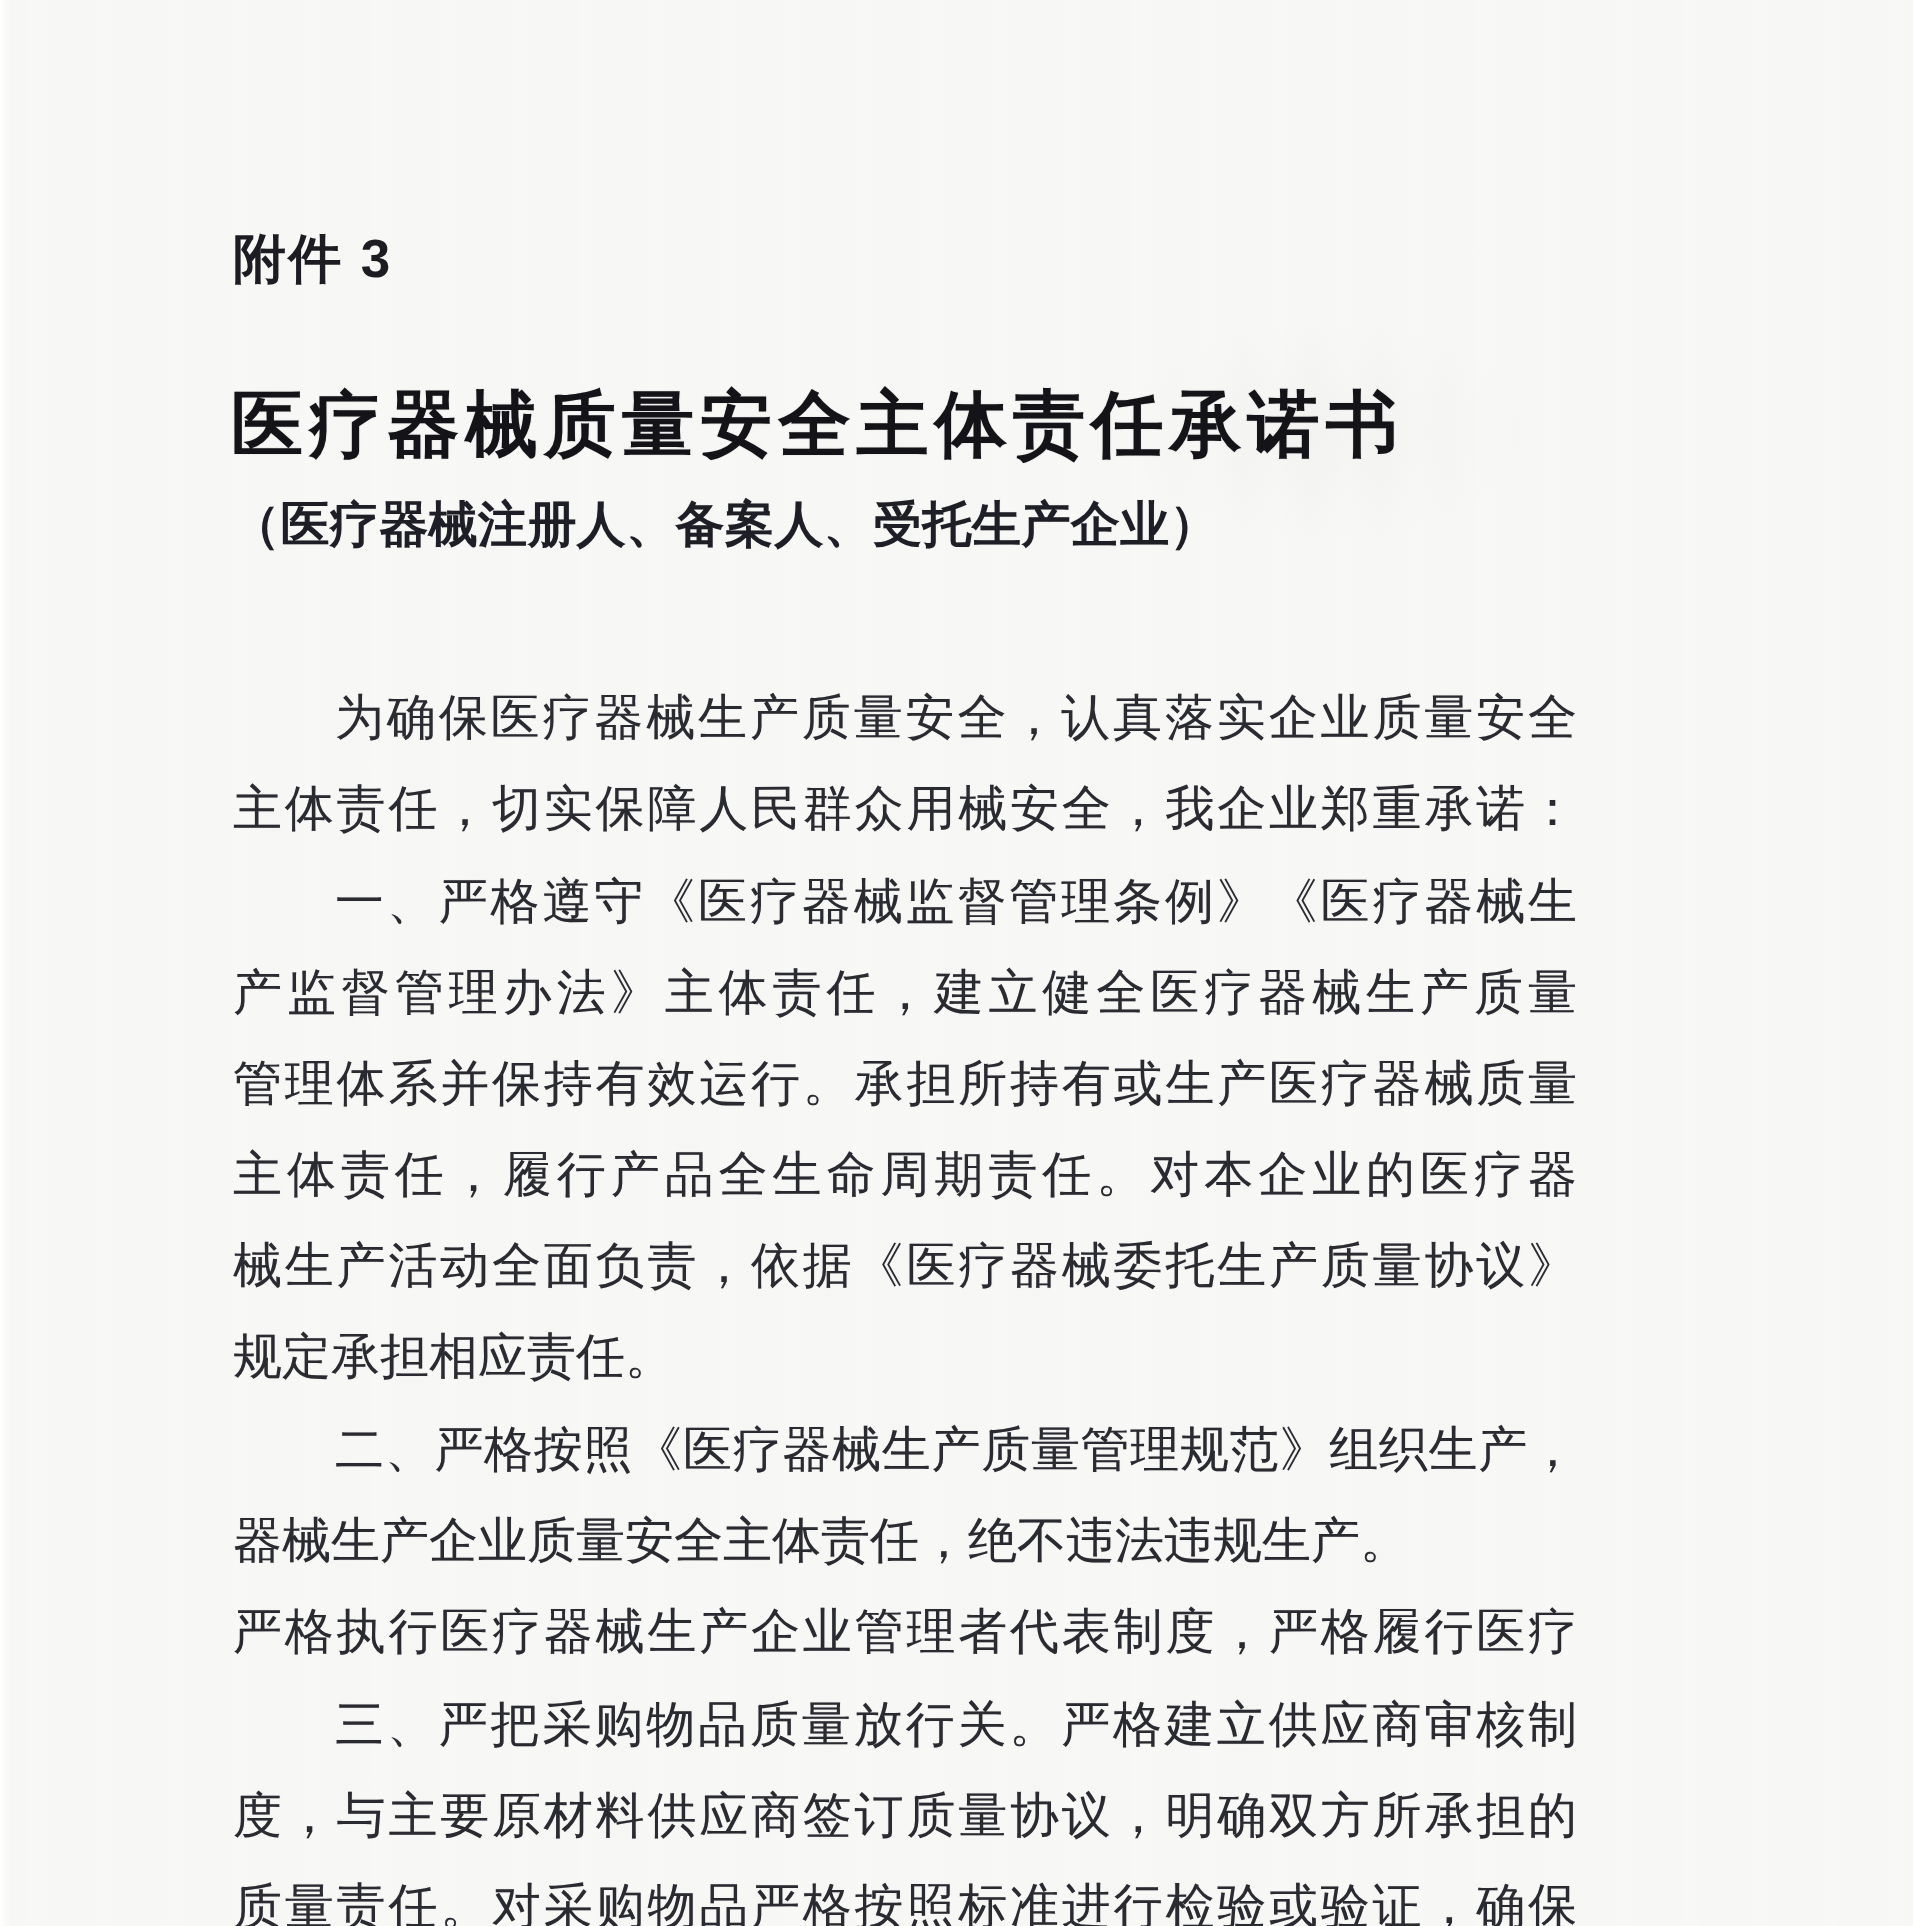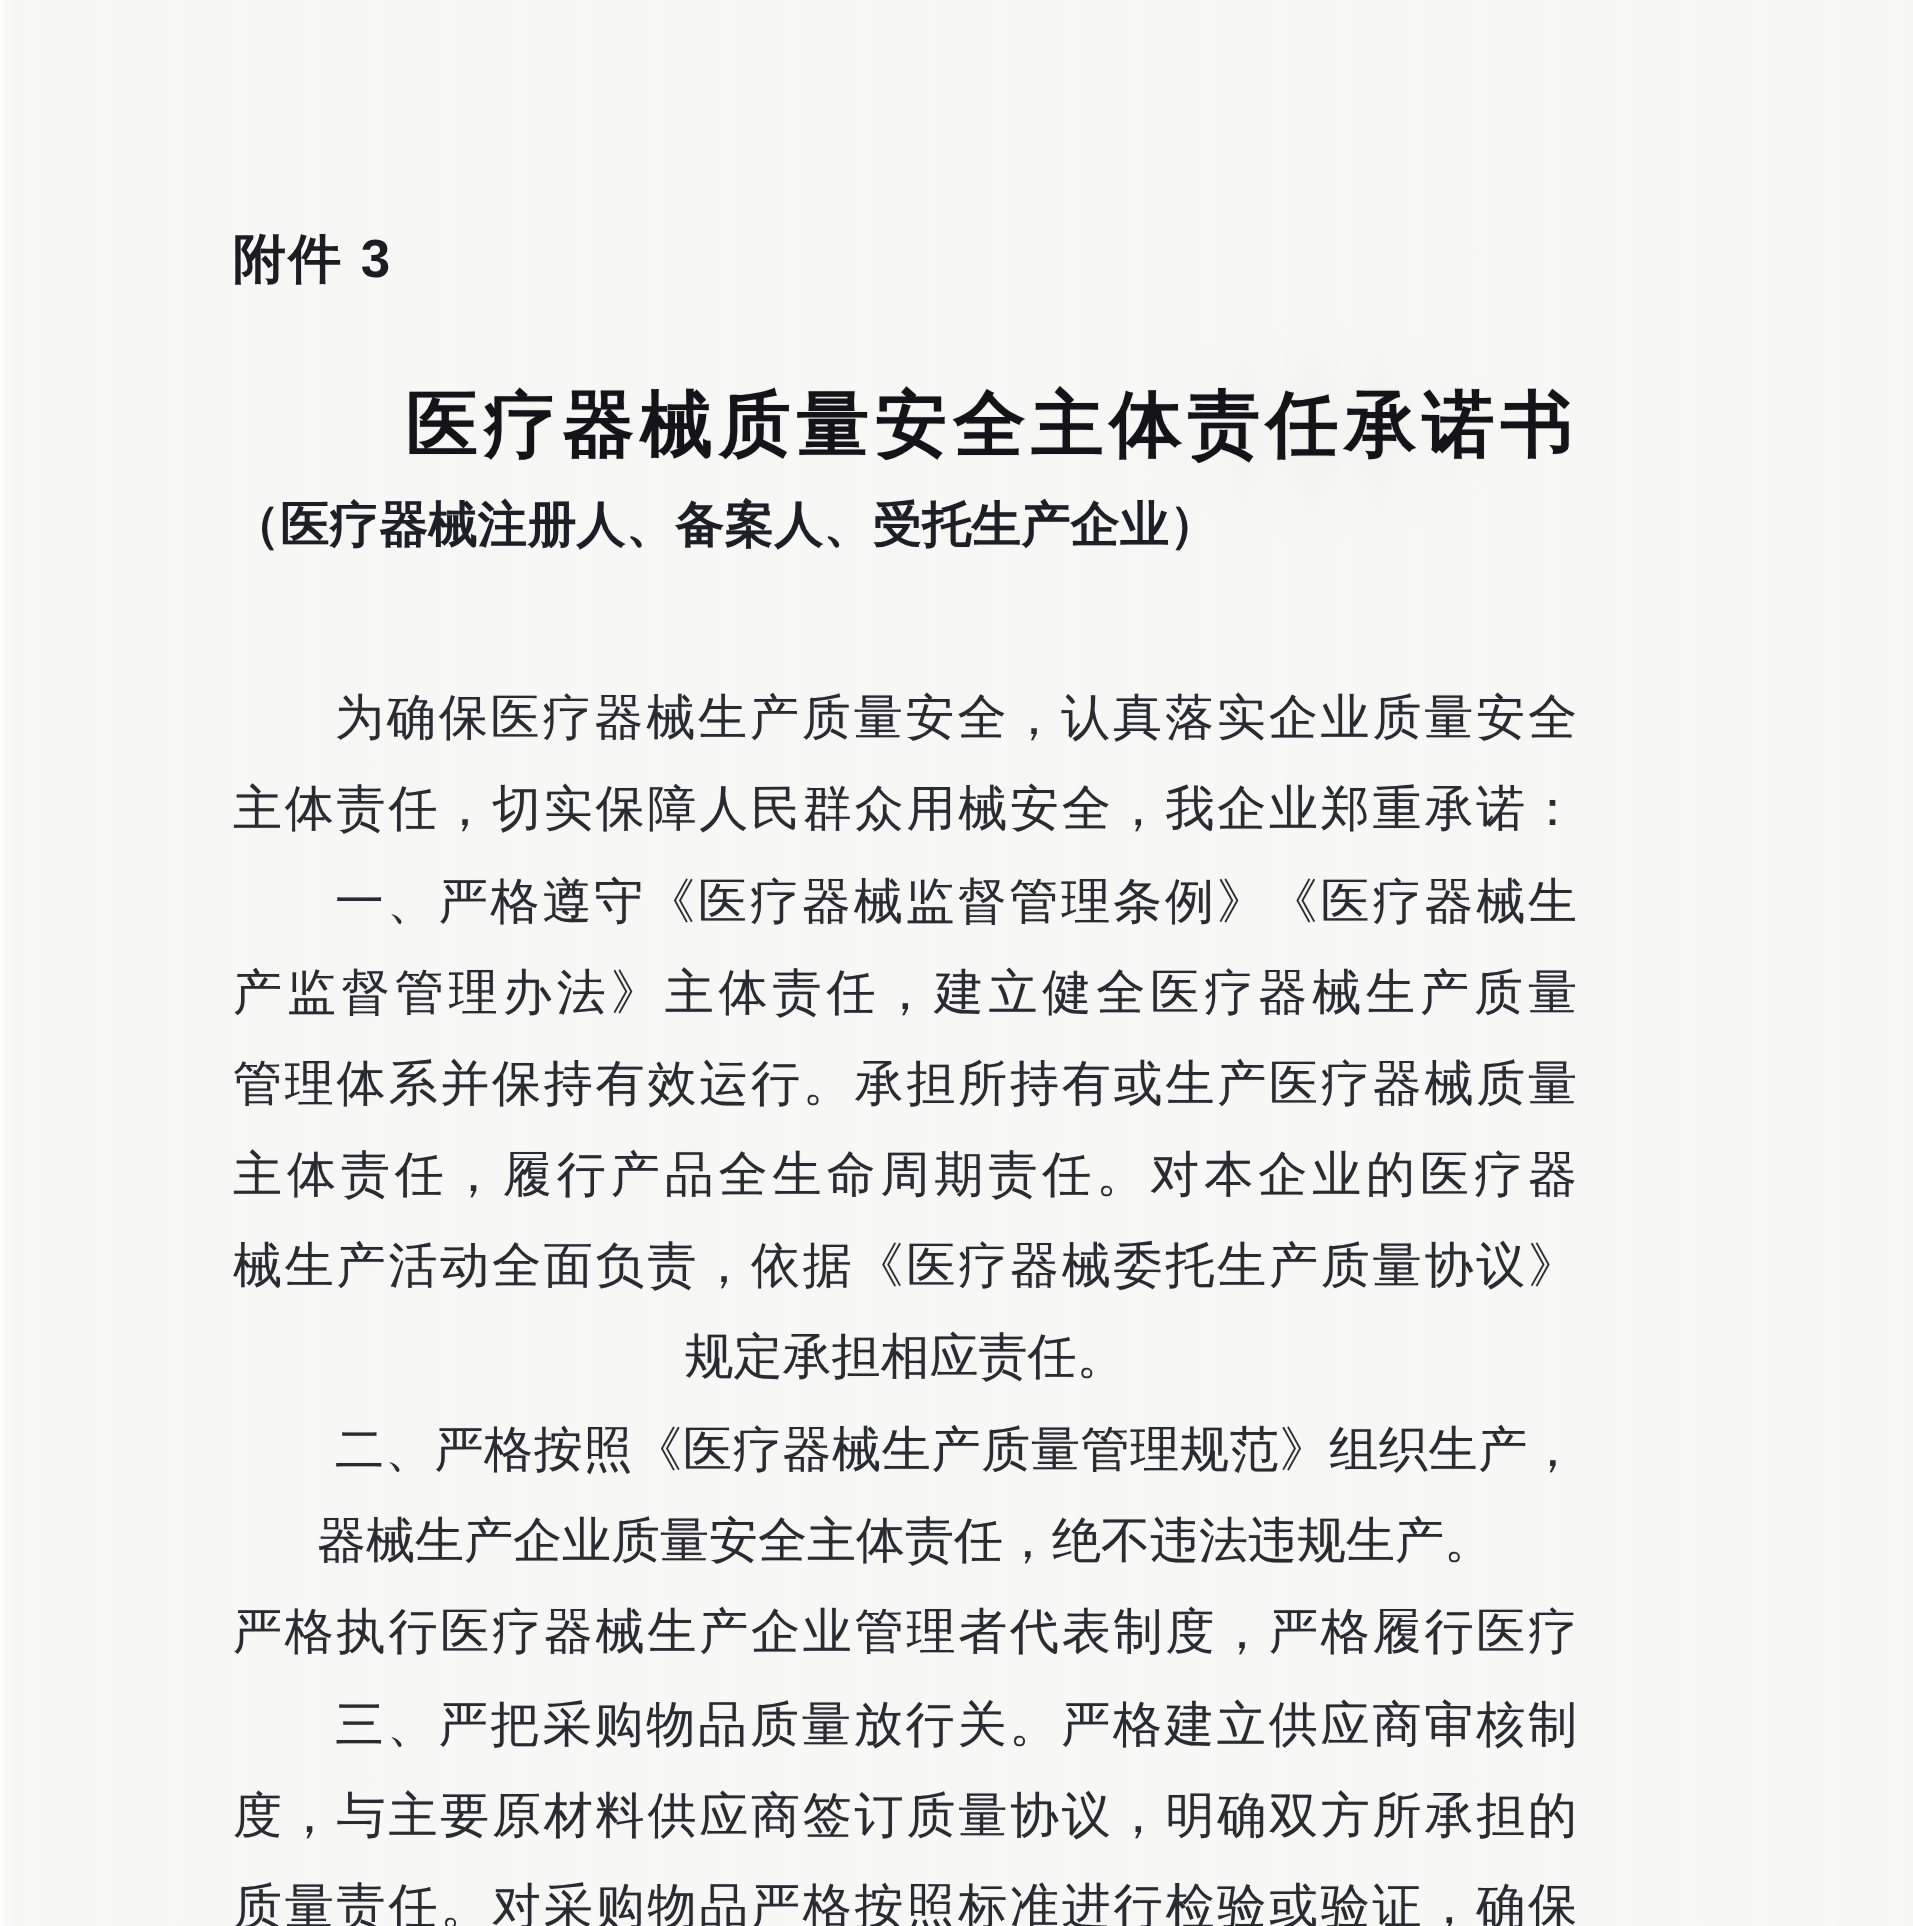--- a/index.html
+++ b/index.html
@@ -32,21 +32,21 @@
     line-height: 58px;
     color: #1c1c22;
     letter-spacing: 2.3px;
   }
   .doc-title {
     position: absolute;
     left: 231px;
     top: 386px;
     width: 1348px;
     margin: 0;
-    text-align: right;
+    text-align: left;
     font-family: "Liberation Sans", "DejaVu Sans", sans-serif;
     font-size: 72px;
     font-weight: 700;
     line-height: 77px;
     letter-spacing: 6.2px;
     color: #131318;
     text-shadow: 0 0 1.2px rgba(25,25,45,0.25);
     white-space: nowrap;
   }
   .doc-subtitle {
@@ -70,21 +70,21 @@
     width: 1348px;
     font-size: 49px;
     line-height: 91px;
     color: var(--ink, #2a2a31);
     text-shadow: 0 0 0.8px rgba(35,35,60,0.30);
   }
   .paragraph { margin: 2px; }
   .line {
     height: 91px;
     overflow: visible;
-    text-align: center;
+    text-align: left;
     letter-spacing: 0;
     white-space: nowrap;
   }
   .line.fill {
     white-space: normal;
     text-align: justify;
     text-align-last: justify;
     text-justify: inter-character;
   }
   .line.indent { padding-left: 102px; }

